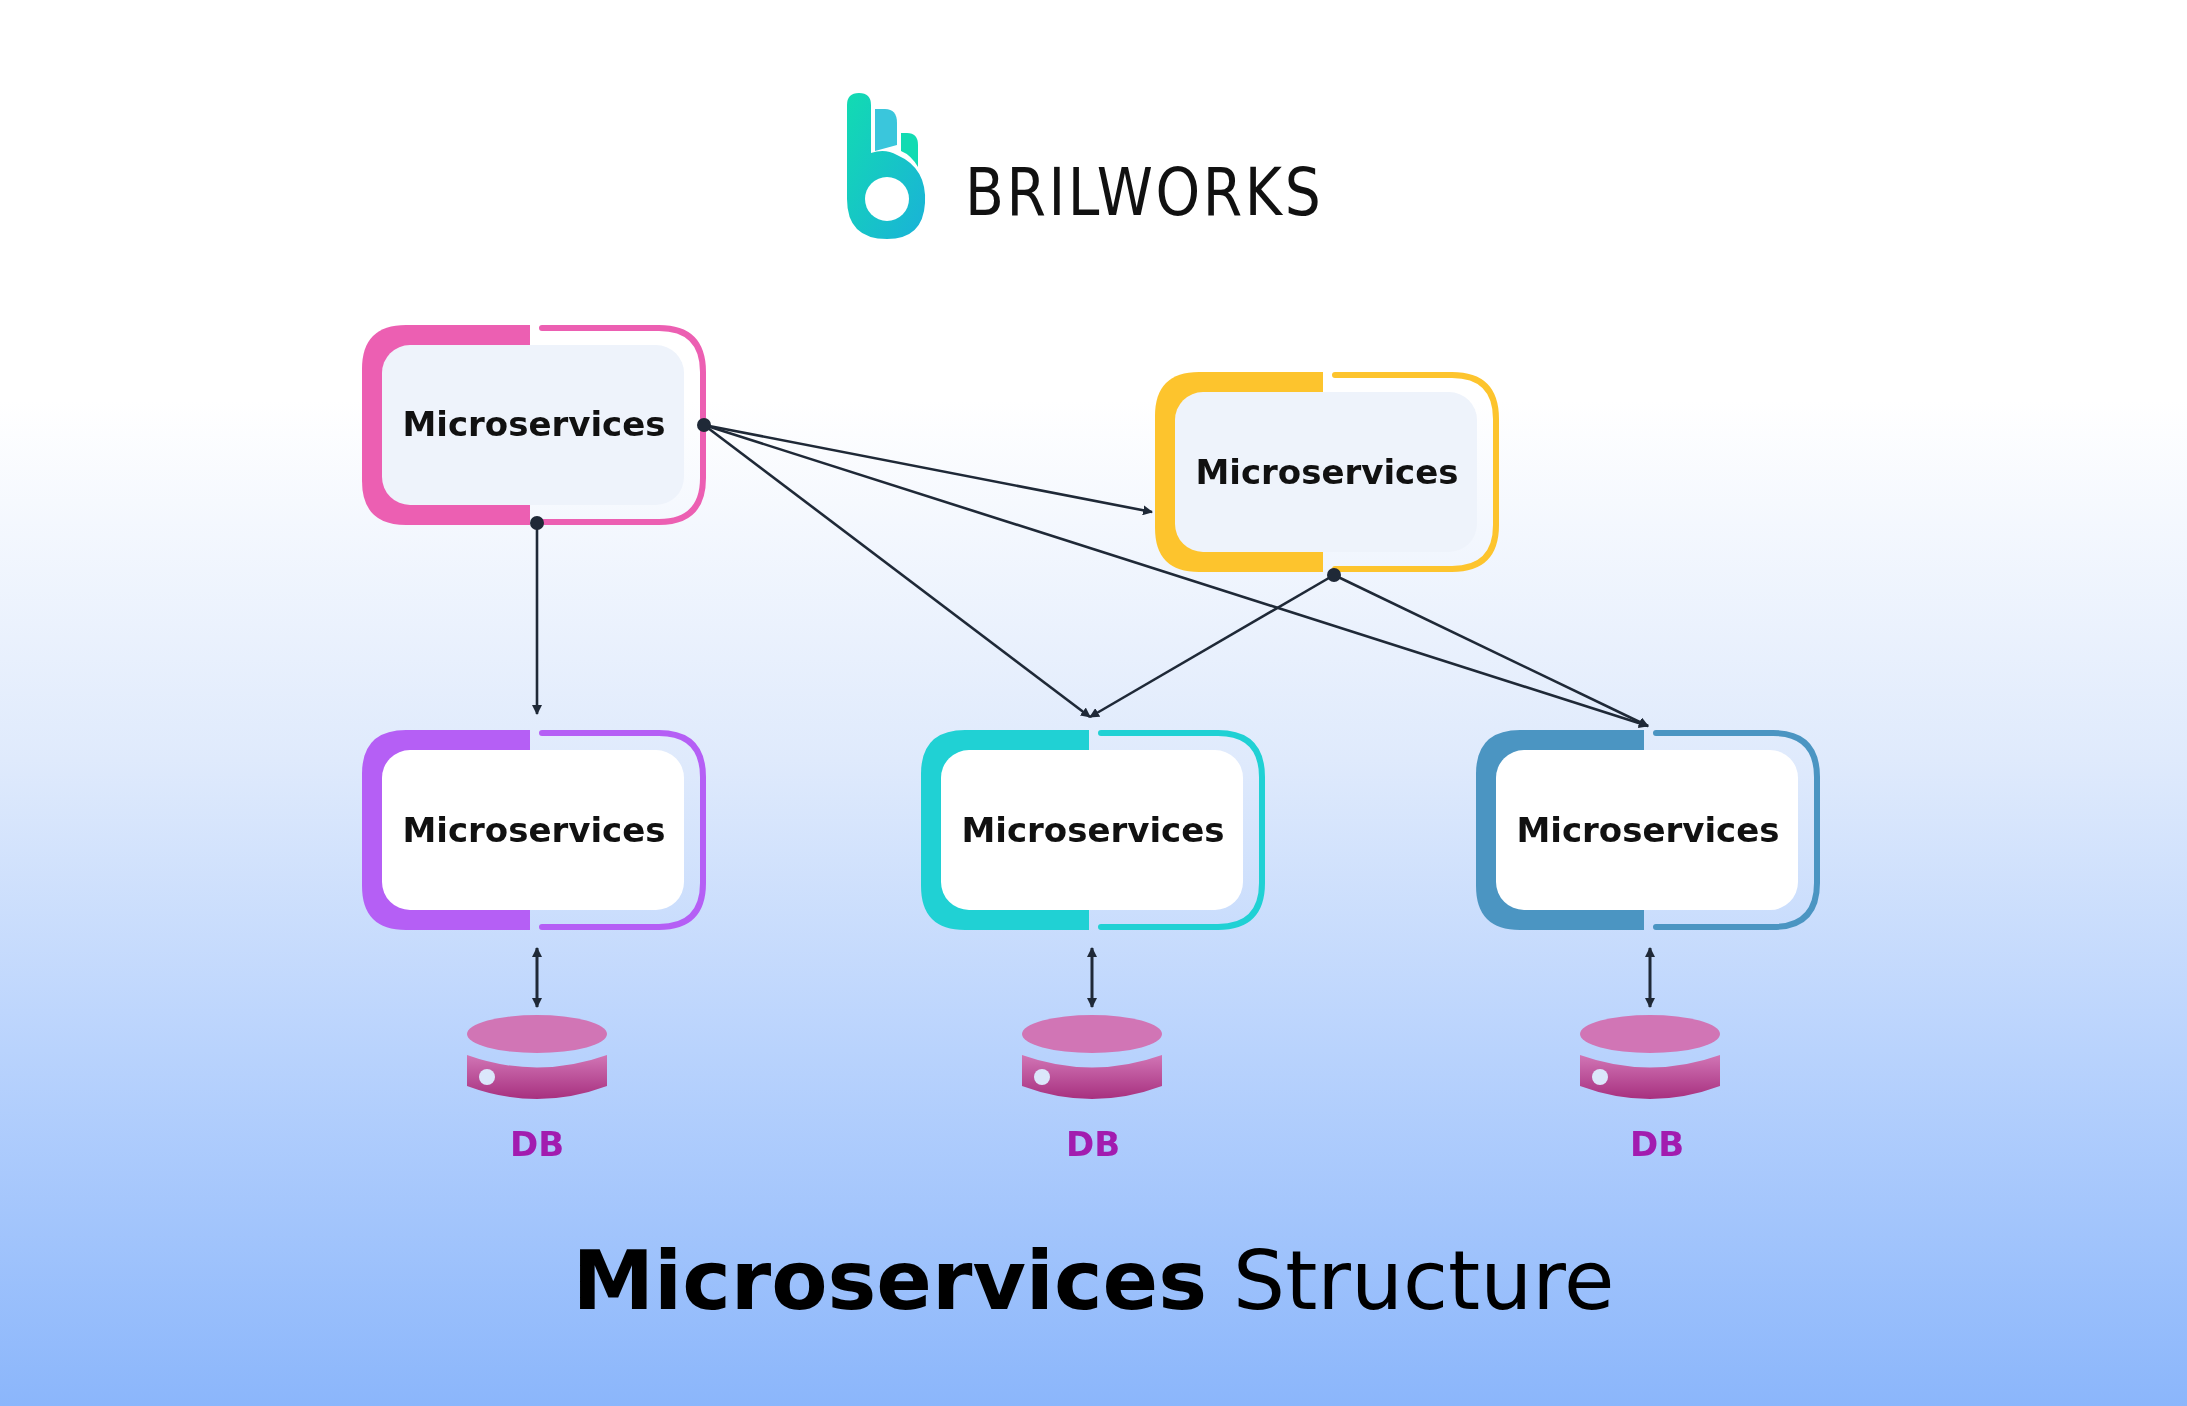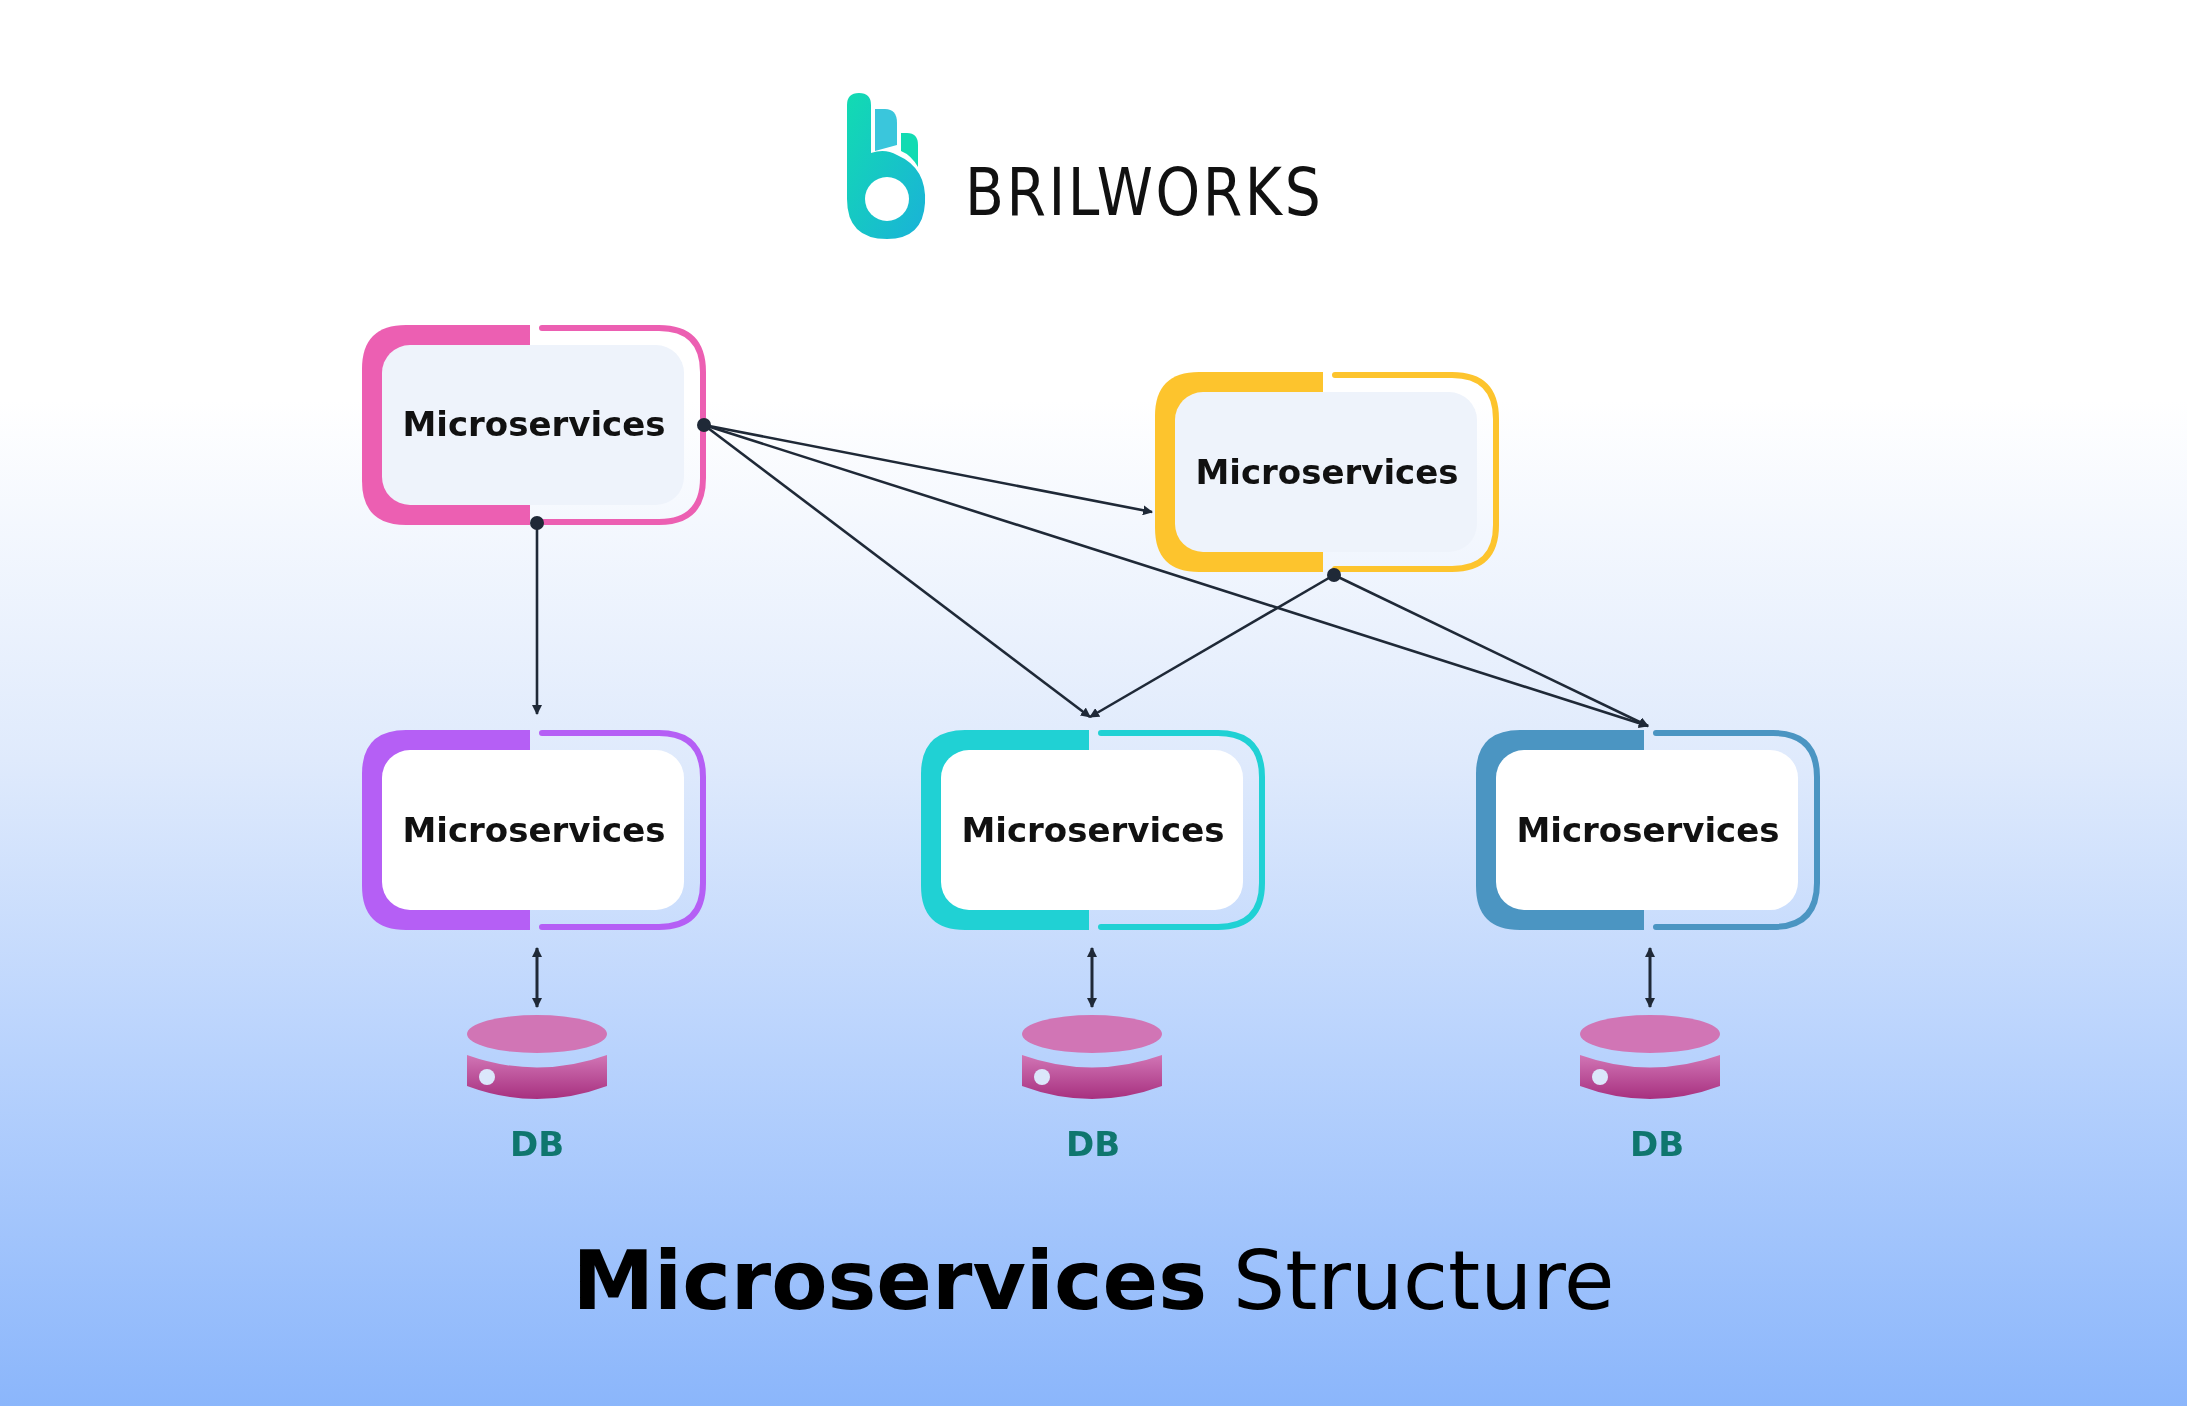--- a/index.html
+++ b/index.html
@@ -14,21 +14,21 @@
     font-size:66px; letter-spacing:3px; color:#111; line-height:1; font-weight:400;
     transform: scaleX(0.86); transform-origin:left top;
   }
   svg.diagram { position:absolute; left:0; top:0; }
   .box-label {
     position:absolute; width:344px; text-align:center; font-family:"DejaVu Sans", sans-serif;
     font-weight:bold; font-size:34px; color:#111; line-height:1;
   }
   .db-label {
     position:absolute; width:120px; text-align:center; font-family:"DejaVu Sans", sans-serif;
-    font-weight:bold; font-size:34px; color:#0f766e; line-height:1;
+    font-weight:bold; font-size:34px; color:#a21caf; line-height:1;
   }
   .title {
     position:absolute; left:0; width:2187px; top:1240px; text-align:center;
     font-family:"DejaVu Sans", sans-serif; font-size:82px; color:#000; line-height:1;
   }
   .title .bold { font-weight:bold; }
   .title .light { font-weight:normal; }
 </style>
 </head>
 <body>

